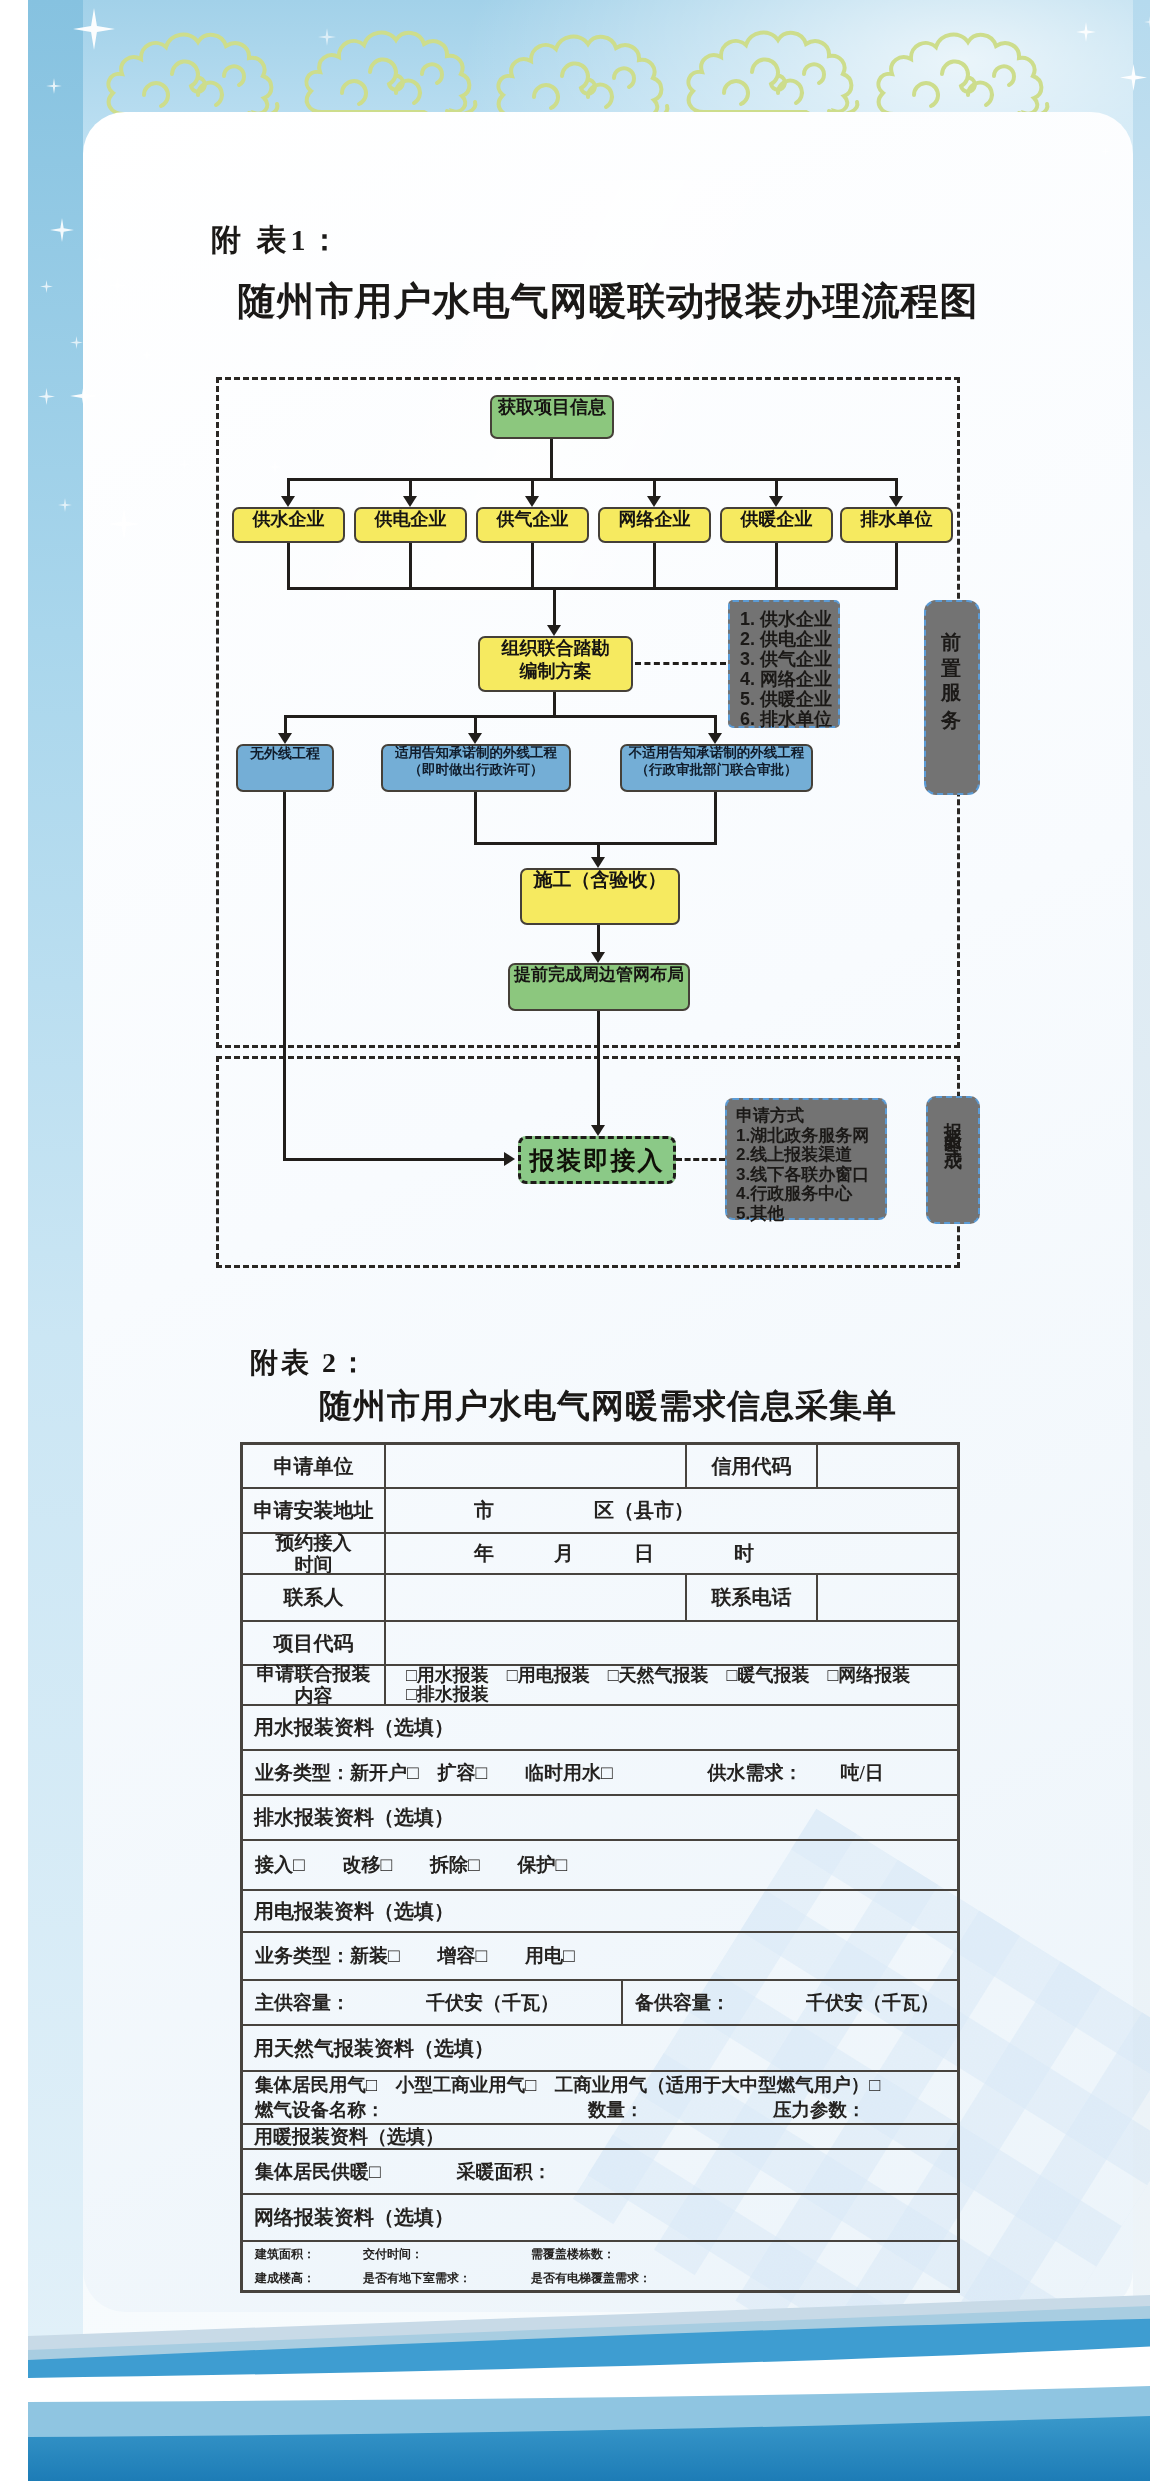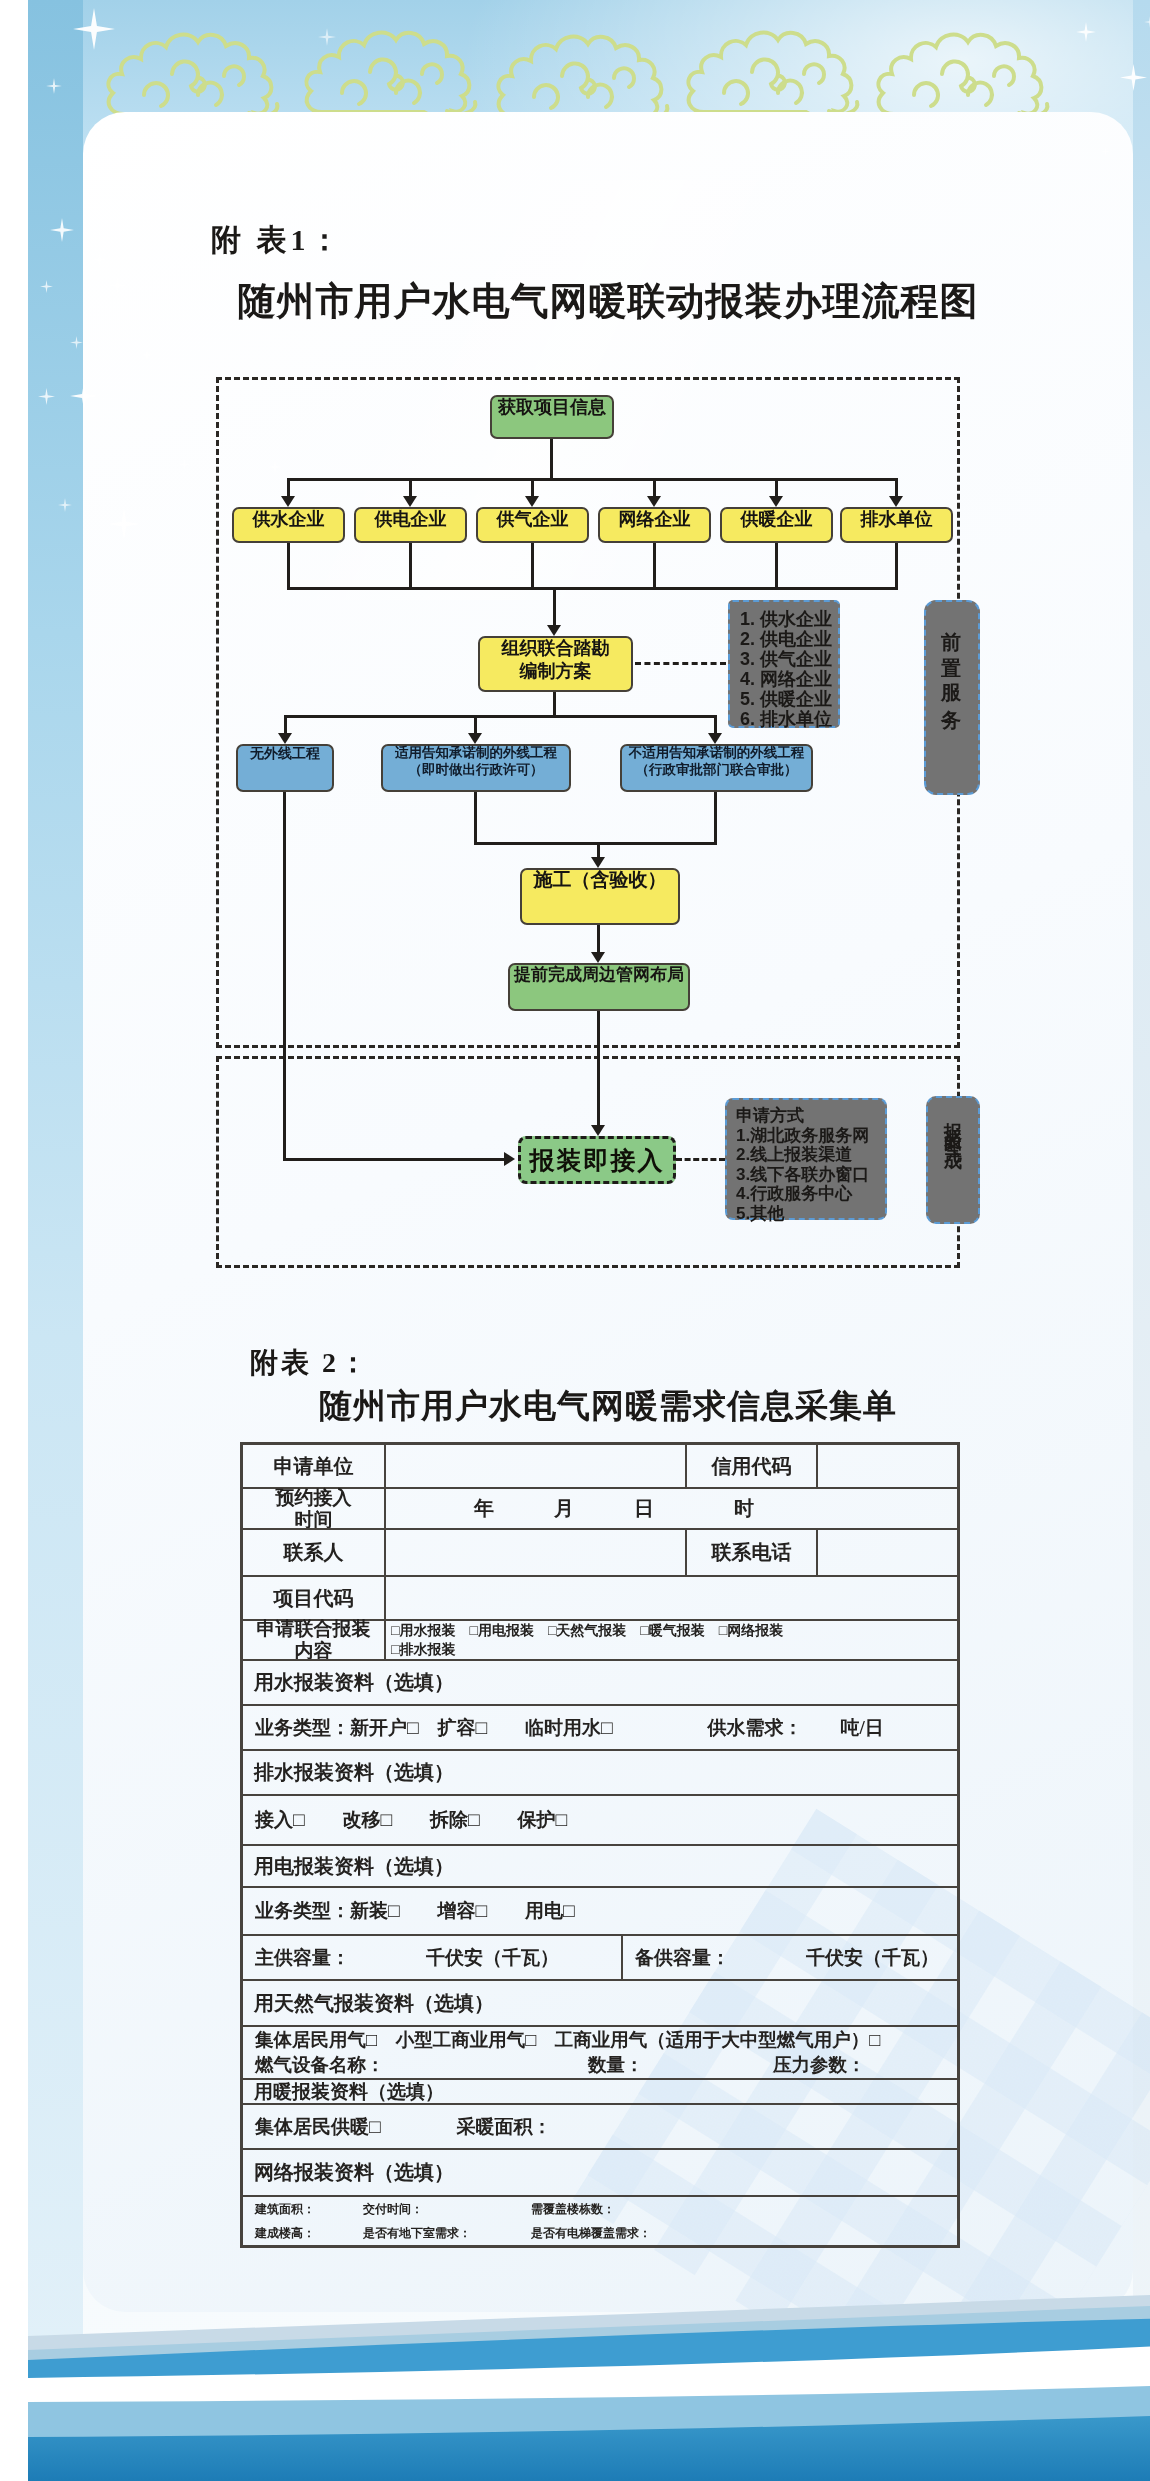--- a/index.html
+++ b/index.html
@@ -275,20 +275,28 @@
     <div class="fr" style="height:42px;">
       <div class="fc lab" style="width:141px;">
           <span>申请单位</span>
         </div>
       <div class="fc" style="width:301px;"></div>
       <div class="fc lab" style="width:131px;">
           <span>信用代码</span>
         </div>
       <div class="fc" style="flex:1;"></div>
     </div>
+    <div class="fr" style="height:45px;">
+      <div class="fc lab" style="width:141px;">
+          <span>申请安装地址</span>
+        </div>
+      <div class="fc indent" style="flex:1;">
+          <span>市　　　　　区（县市）</span>
+        </div>
+    </div>
     <div class="fr" style="height:41px;">
       <div class="fc lab" style="width:141px;font-size:19px;">
         <span>预约接入</span>
         <span>时间</span>
       </div>
       <div class="fc indent" style="flex:1;">
           <span>年　　　月　　　日　　　　时</span>
         </div>
     </div>
     <div class="fr" style="height:47px;">
@@ -305,21 +313,21 @@
       <div class="fc lab" style="width:141px;">
           <span>项目代码</span>
         </div>
       <div class="fc" style="flex:1;"></div>
     </div>
     <div class="fr" style="height:40px;">
       <div class="fc lab" style="width:141px;font-size:19px;">
         <span>申请联合报装</span>
         <span>内容</span>
       </div>
-      <div class="fc" style="flex:1;padding-left:5px;font-size:14px;line-height:19px;justify-content:flex-end;">
+      <div class="fc" style="flex:1;padding-left:20px;font-size:18px;line-height:19px;justify-content:flex-end;">
         <span>□用水报装　□用电报装　□天然气报装　□暖气报装　□网络报装</span>
         <span>□排水报装</span>
       </div>
     </div>
     <div class="fr" style="height:45px;">
       <div class="fc full" style="flex:1;">
           <span>用水报装资料（选填）</span>
         </div>
     </div>
     <div class="fr" style="height:45px;">

